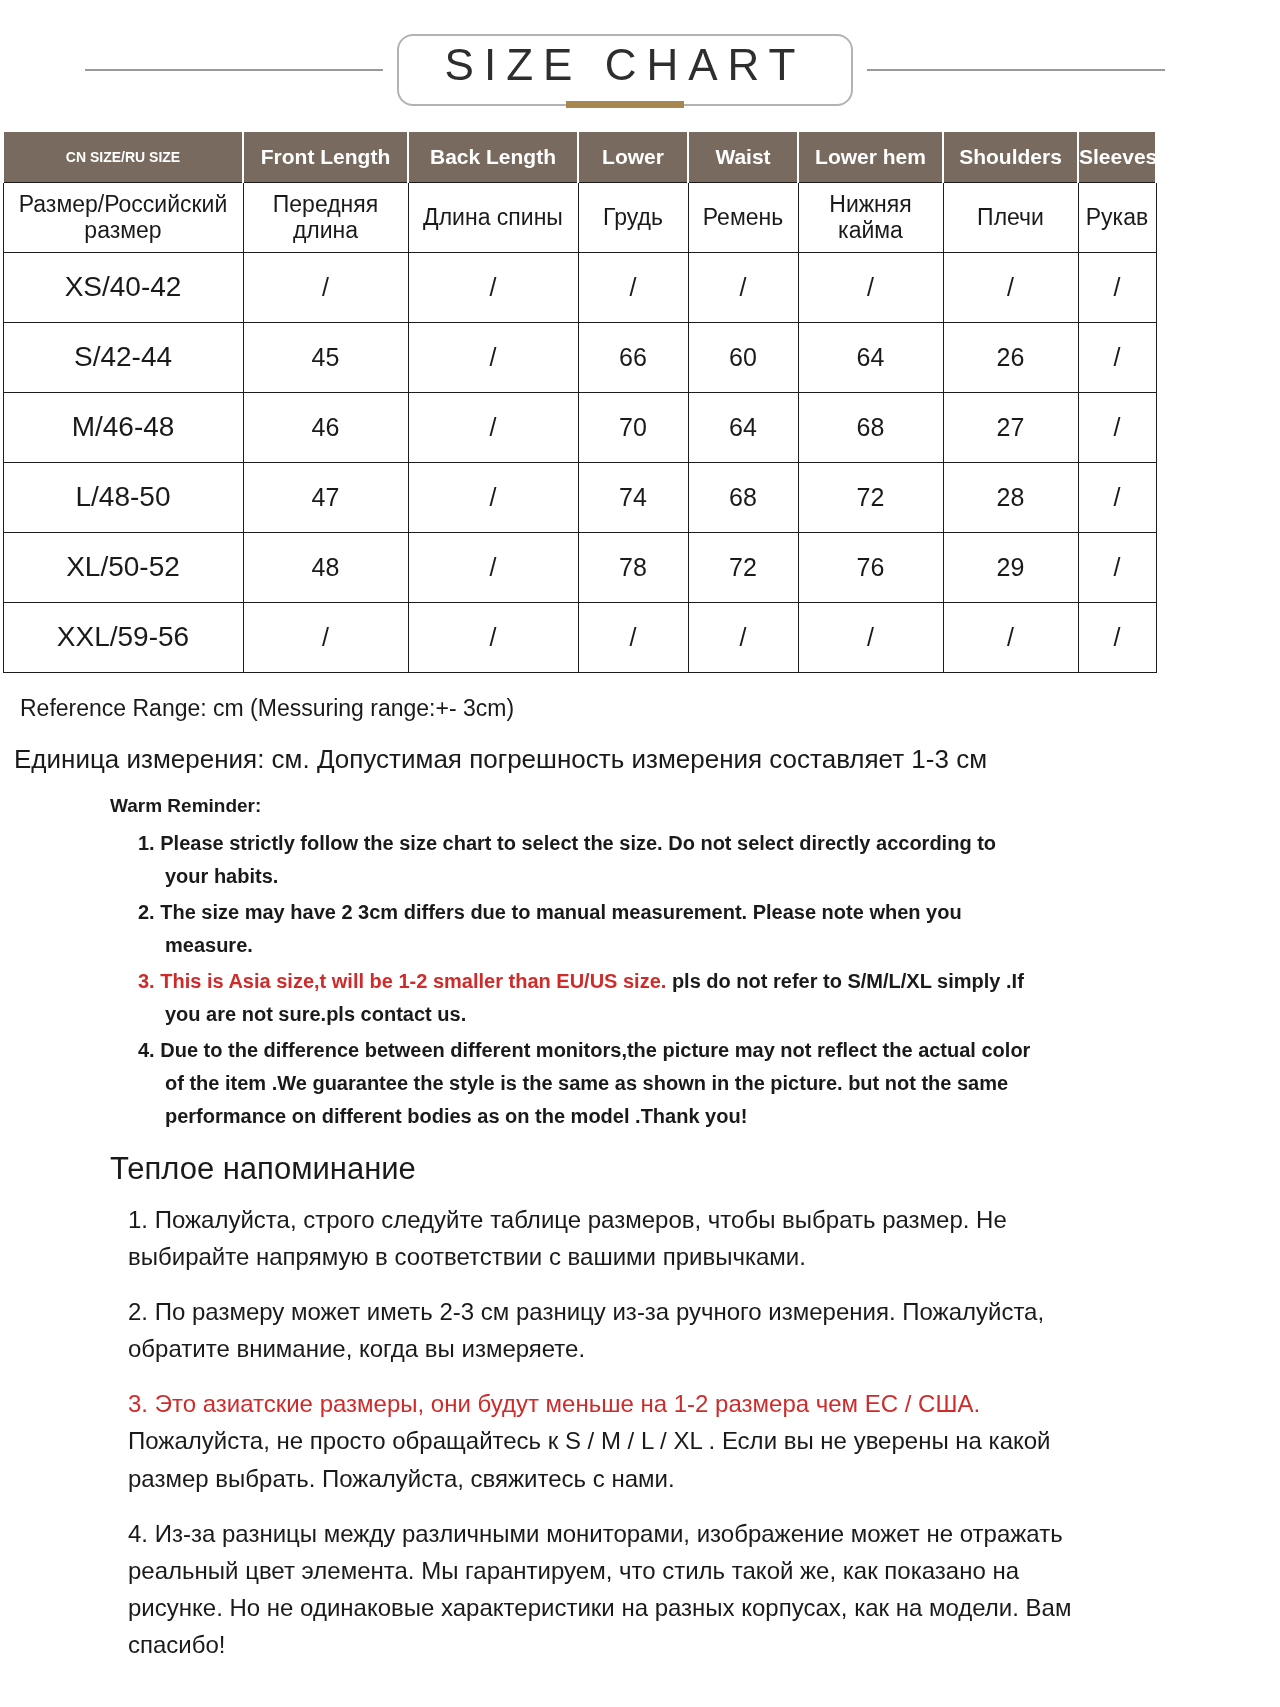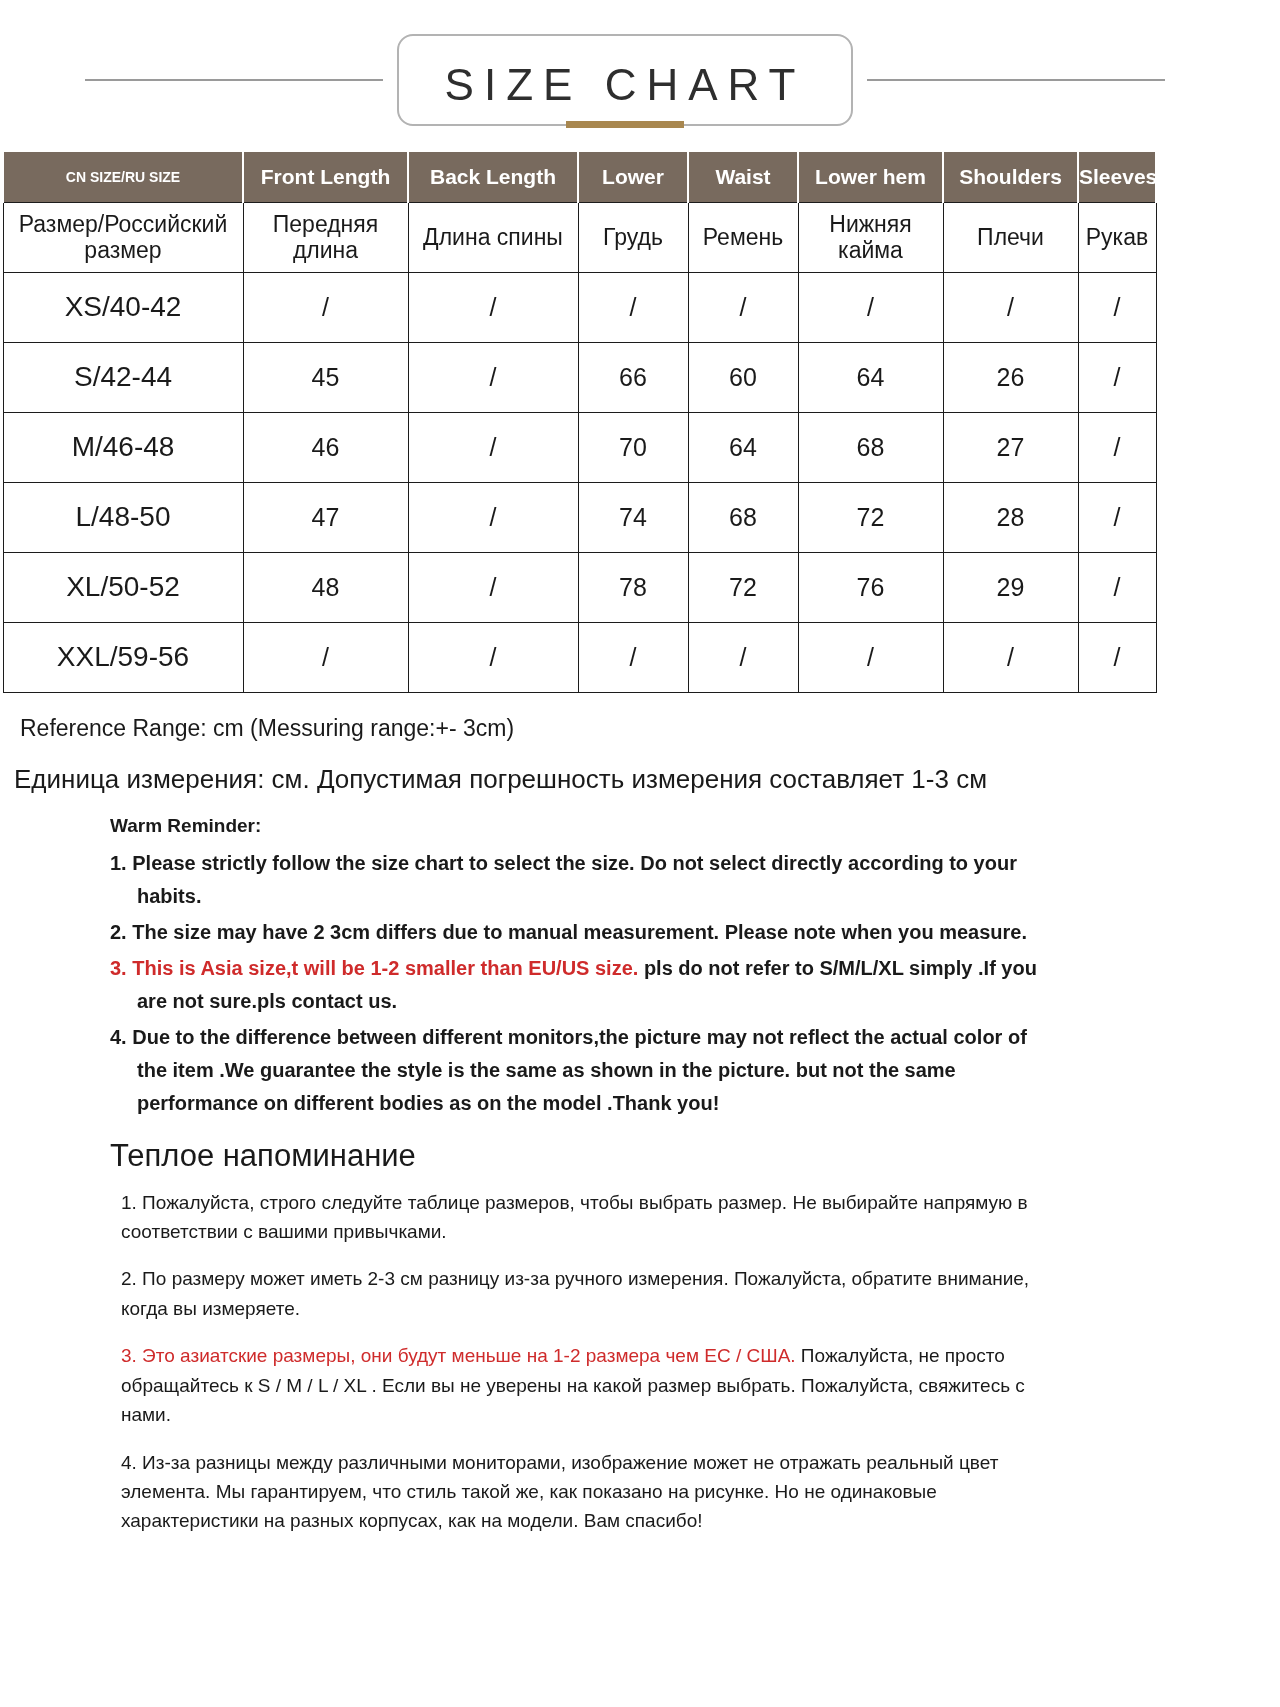--- a/index.html
+++ b/index.html
@@ -18,21 +18,21 @@
     padding-top: 34px;
     margin-bottom: 26px;
   }
   .rule { height: 2px; background: #9a9a9a; flex: 1; }
   .rule.left  { margin-left: 85px;  margin-right: 14px; }
   .rule.right { margin-right: 115px; margin-left: 14px; }
   .title-box {
     position: relative;
     border: 2px solid #b3b3b3;
     border-radius: 16px;
-    padding: 24px 46px 14px;
+    padding: 4px 46px 14px;
     font-size: 44px;
     letter-spacing: 10px;
     color: #2e2e2e;
     white-space: nowrap;
   }
   .title-underline {
     position: absolute;
     left: 50%;
     transform: translateX(-50%);
     bottom: -4px;
@@ -92,29 +92,30 @@
   
   .warm-en { margin-left: 110px; max-width: 930px; }
   .warm-en-title { font-size: 19px; font-weight: 700; margin-bottom: 10px; }
   .en-item {
     font-size: 20px;
     font-weight: 700;
     line-height: 1.65;
     padding-left: 27px;
     text-indent: -27px;
     margin-bottom: 3px;
+    margin-left: 28px;
   }
 
   
   .warm-ru { margin-left: 110px; max-width: 965px; margin-top: 18px; }
   .warm-ru-title { font-size: 31px; margin-bottom: 14px; }
   .ru-item {
-    font-size: 19px;
+    font-size: 24px;
     line-height: 1.55;
-    margin-left: 11px;
+    margin-left: 18px;
     margin-bottom: 18px;
   }
 
   .red { color: #cf2b2b; }
 </style>
 </head>
 <body>
 
 <div class="title-band">
   <div class="rule left"></div>

